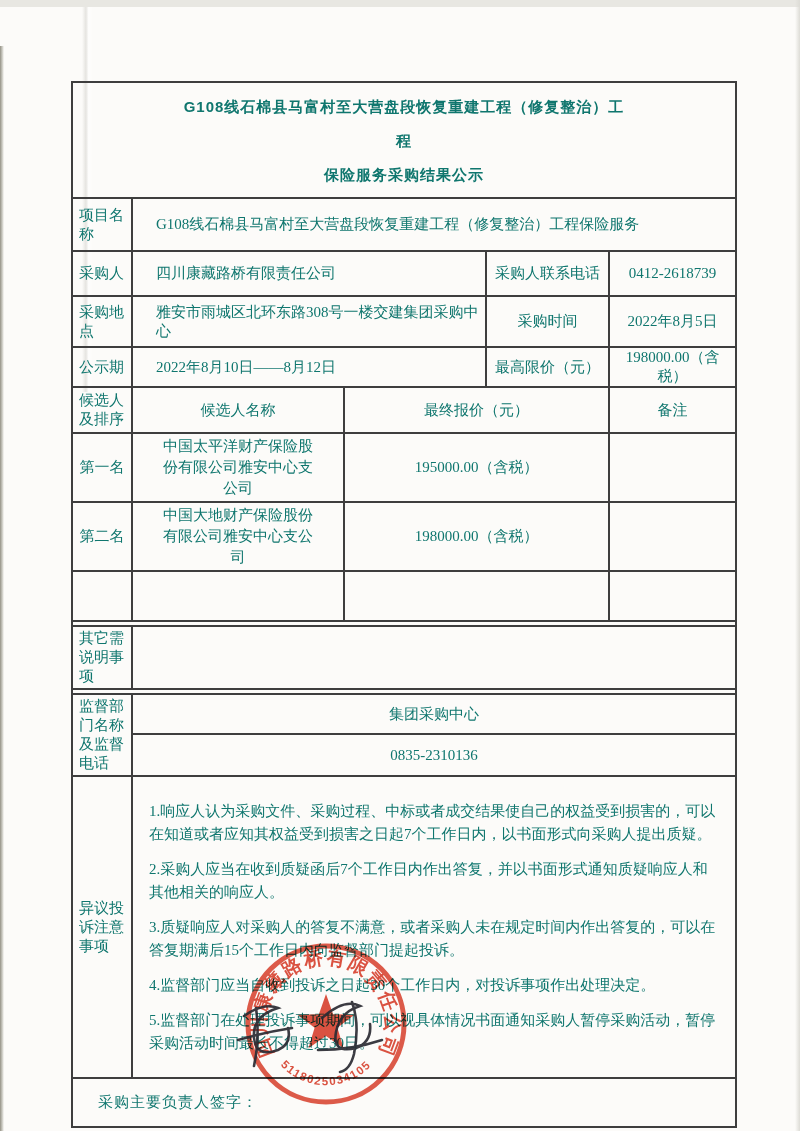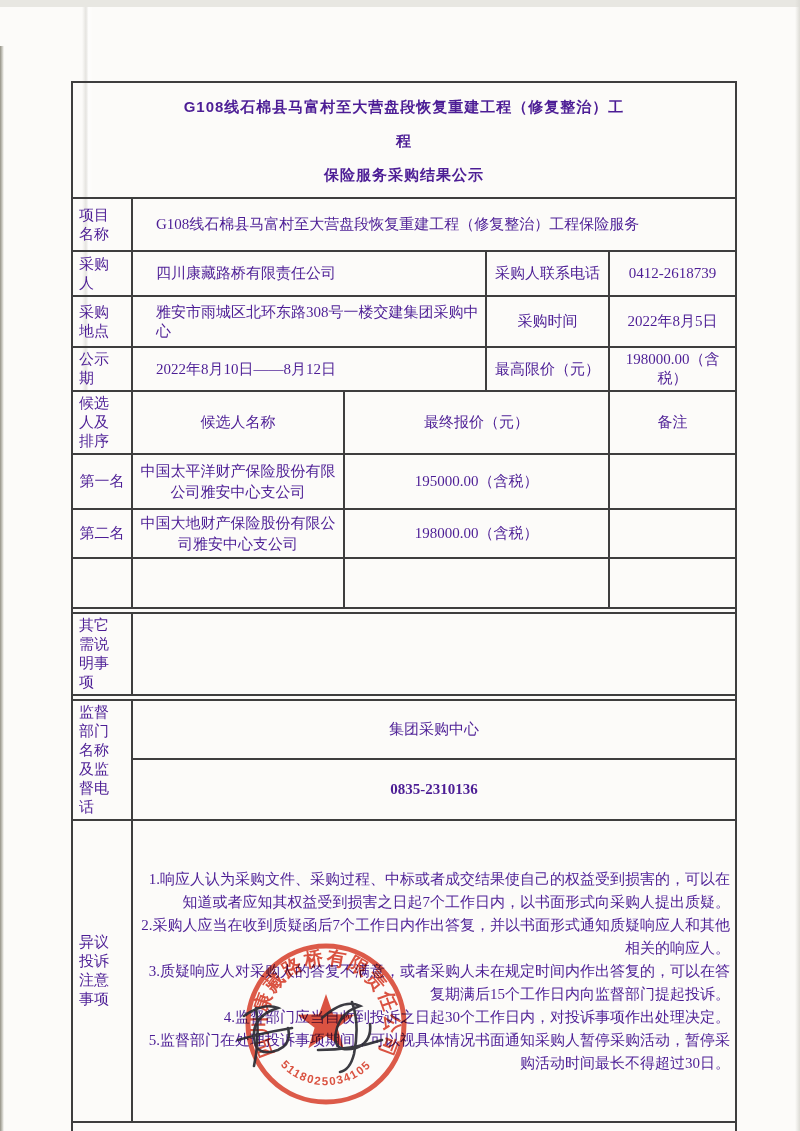--- a/index.html
+++ b/index.html
@@ -22,49 +22,49 @@
     background:linear-gradient(to right,rgba(0,0,0,0),rgba(110,108,95,.16) 35%,rgba(255,255,255,.65) 60%,rgba(0,0,0,0));}
 
   table.doc{
     position:absolute;left:71px;top:81px;width:664px;
     border-collapse:collapse;table-layout:fixed;
     background:transparent;
   }
   table.doc td{
     border:2px solid #3e3e3e;
     vertical-align:middle;
-    font-size:15px;color:#4c1d95;
+    font-size:15px;color:#0f766e;
     overflow:hidden;
   }
   td.title-cell{
     text-align:center;
     font-family:"Liberation Sans","DejaVu Sans",sans-serif;
     font-weight:bold;font-size:24px;line-height:34px;
     padding:4px 10px 2px 10px;letter-spacing:1px;
   }
-  td.lbl{line-height:19px;padding:2px 12px 2px 6px;text-align:left;}
+  td.lbl{line-height:19px;padding:2px 2px 2px 6px;text-align:left;}
   td.val{padding:2px 4px 2px 23px;text-align:left;}
   td.cen{text-align:center;padding:0 3px;}
-  td.name{text-align:center;line-height:21px;padding:2px 2px;}
+  td.name{text-align:center;line-height:21px;padding:2px 24px;}
   td.spacer{height:3px;padding:0;border-left:2px solid #3e3e3e;border-right:2px solid #3e3e3e;}
   td.obj{padding:4px 5px 4px 4px;line-height:23px;font-size:15.5px;vertical-align:middle;}
-  td.obj p{margin:0;text-align:right;}
+  td.obj p{margin:12px;}
   td.sig{font-size:16.5px;padding-left:25px;letter-spacing:1px;}
   tr.h-title td{height:108px;}
   tr.h-r1 td{height:47px;}
   tr.h-r2 td{height:39px;}
   tr.h-r3 td{height:45px;}
   tr.h-r4 td{height:33px;}
   tr.h-r5 td{height:40px;}
   tr.h-r6 td{height:49px;}
   tr.h-r7 td{height:43px;}
   tr.h-r8 td{height:44px;}
   tr.h-r9 td{height:55px;font-family:Liberation Serif, serif;}
   tr.h-r10a td{height:37px;}
-  tr.h-r10b td{height:38px;font-weight:bold;}
+  tr.h-r10b td{height:38px;}
   tr.h-r11 td{height:292px;}
   tr.h-r12 td{height:45px;}
 
   .seal-wrap{position:absolute;left:241px;top:939px;width:170px;height:170px;
     mix-blend-mode:multiply;opacity:.92;}
   .scribble{position:absolute;left:226px;top:978px;width:195px;height:105px;}
 </style>
 </head>
 <body>
 

